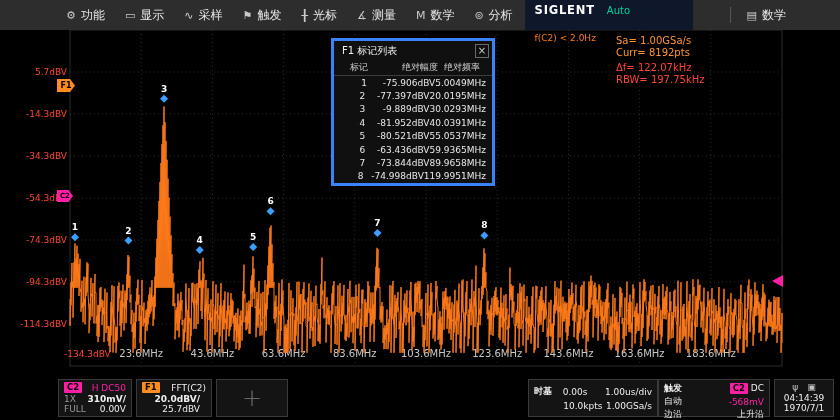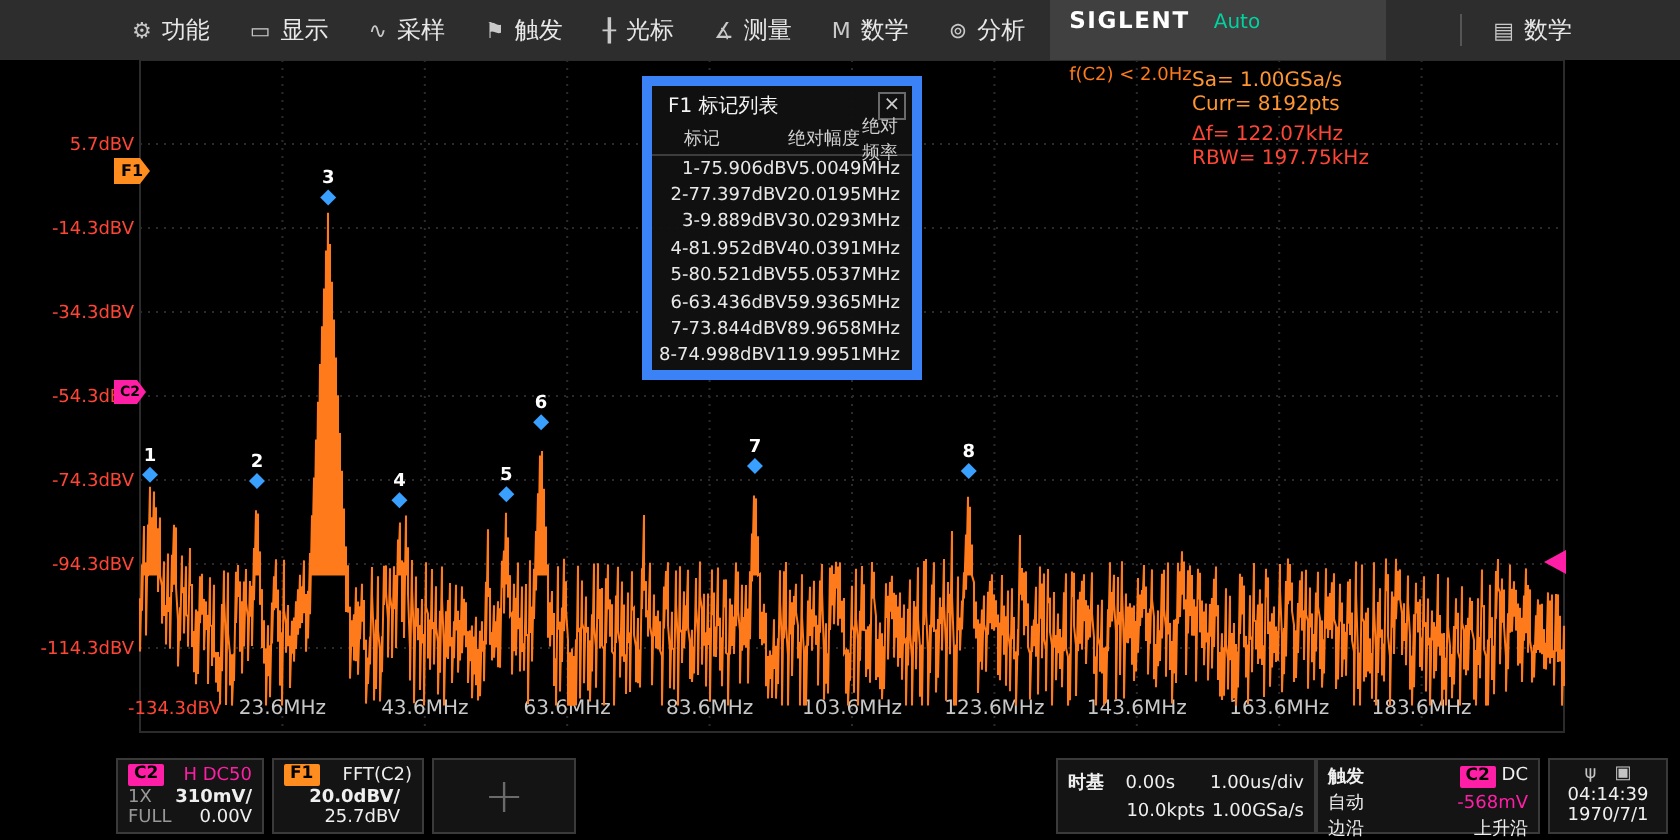--- a/index.html
+++ b/index.html
@@ -5,37 +5,37 @@
   *{margin:0;padding:0;box-sizing:border-box}
   html,body{background:#111}
   body{font-family:"DejaVu Sans",sans-serif}
   .screen{position:relative;width:840px;height:420px;background:#000;overflow:hidden}
 
   
   .menubar{position:absolute;top:0;left:0;width:840px;height:30px;background:#2d2d2d;display:flex;align-items:center;padding-left:56px}
   .menu-items{display:flex;height:100%}
   .menu-item{display:flex;align-items:center;gap:5px;padding:0 10px;height:100%;color:#e8e8e8;font-size:12px;cursor:default;white-space:nowrap}
   .mi-icon{font-size:11px;color:#c9c9c9}
-  .brand-block{margin-left:2px;background:#404040;height:30px;min-width:168px;padding:3px 10px 0}
+  .brand-block{margin-left:2px;background:#0f172a;height:30px;min-width:168px;padding:3px 10px 0}
   .brand-row{display:flex;align-items:baseline;gap:12px}
   .brand{color:#fff;font-weight:bold;font-size:11.5px;letter-spacing:.8px}
   .auto{color:var(--green);font-size:10px;font-weight:normal}
   .trig-freq{color:var(--tr-orange);font-size:9px;margin-top:16px}
   .menubar-right{position:absolute;right:44px;top:0;height:30px;display:flex;align-items:center}
   .sep{width:1px;height:16px;background:#555;margin-right:6px}
 
   
   .display{position:absolute;top:30px;left:0;width:840px;height:346px}
   .display svg{position:absolute;top:0;left:0}
-  .readouts{position:absolute;left:596px;top:5px;font-size:10px;line-height:12px}
+  .readouts{position:absolute;left:616px;top:5px;font-size:10px;line-height:12px}
   .ro-orange{color:var(--ro-orange)}
   .ro-red{color:var(--ro-red)}
   .ro-gap{height:3px}
 
-  .marker-popup{position:absolute;left:321px;top:8px;width:140px;background:rgba(17,17,17,.94);border:5px solid #3b82f6}
+  .marker-popup{position:absolute;left:331px;top:8px;width:164px;background:rgba(17,17,17,.94);border:3px solid #3b82f6}
   .mp-title{display:flex;justify-content:space-between;align-items:center;height:19px;padding:0 3px 0 8px;color:#f2f2f2;font-size:10px}
   .mp-close{width:14px;height:14px;line-height:12px;text-align:center;color:#ccc;border:1px solid #6a6a6a;font-size:10px;cursor:default}
   .mt-head{display:flex;align-items:center;height:16px;font-size:9px;color:#cfcfcf;border-bottom:1px solid #3d3d3d}
   .mt-row{display:flex;align-items:center;height:13.4px;font-size:9px;color:#e8e8e8}
   .mt-c1{width:34px;text-align:right}
   .mt-c2{width:70px;text-align:right}
   .mt-c3{flex:1;text-align:center;padding-right:6px}
 
   .edge-tag{position:absolute;display:flex;align-items:center;justify-content:center;color:#000;font-weight:bold}
   .f1-tag{left:57px;top:49px;width:18px;height:13px;font-size:8px;background:var(--orange);clip-path:polygon(0 0,72% 0,100% 50%,72% 100%,0 100%)}

